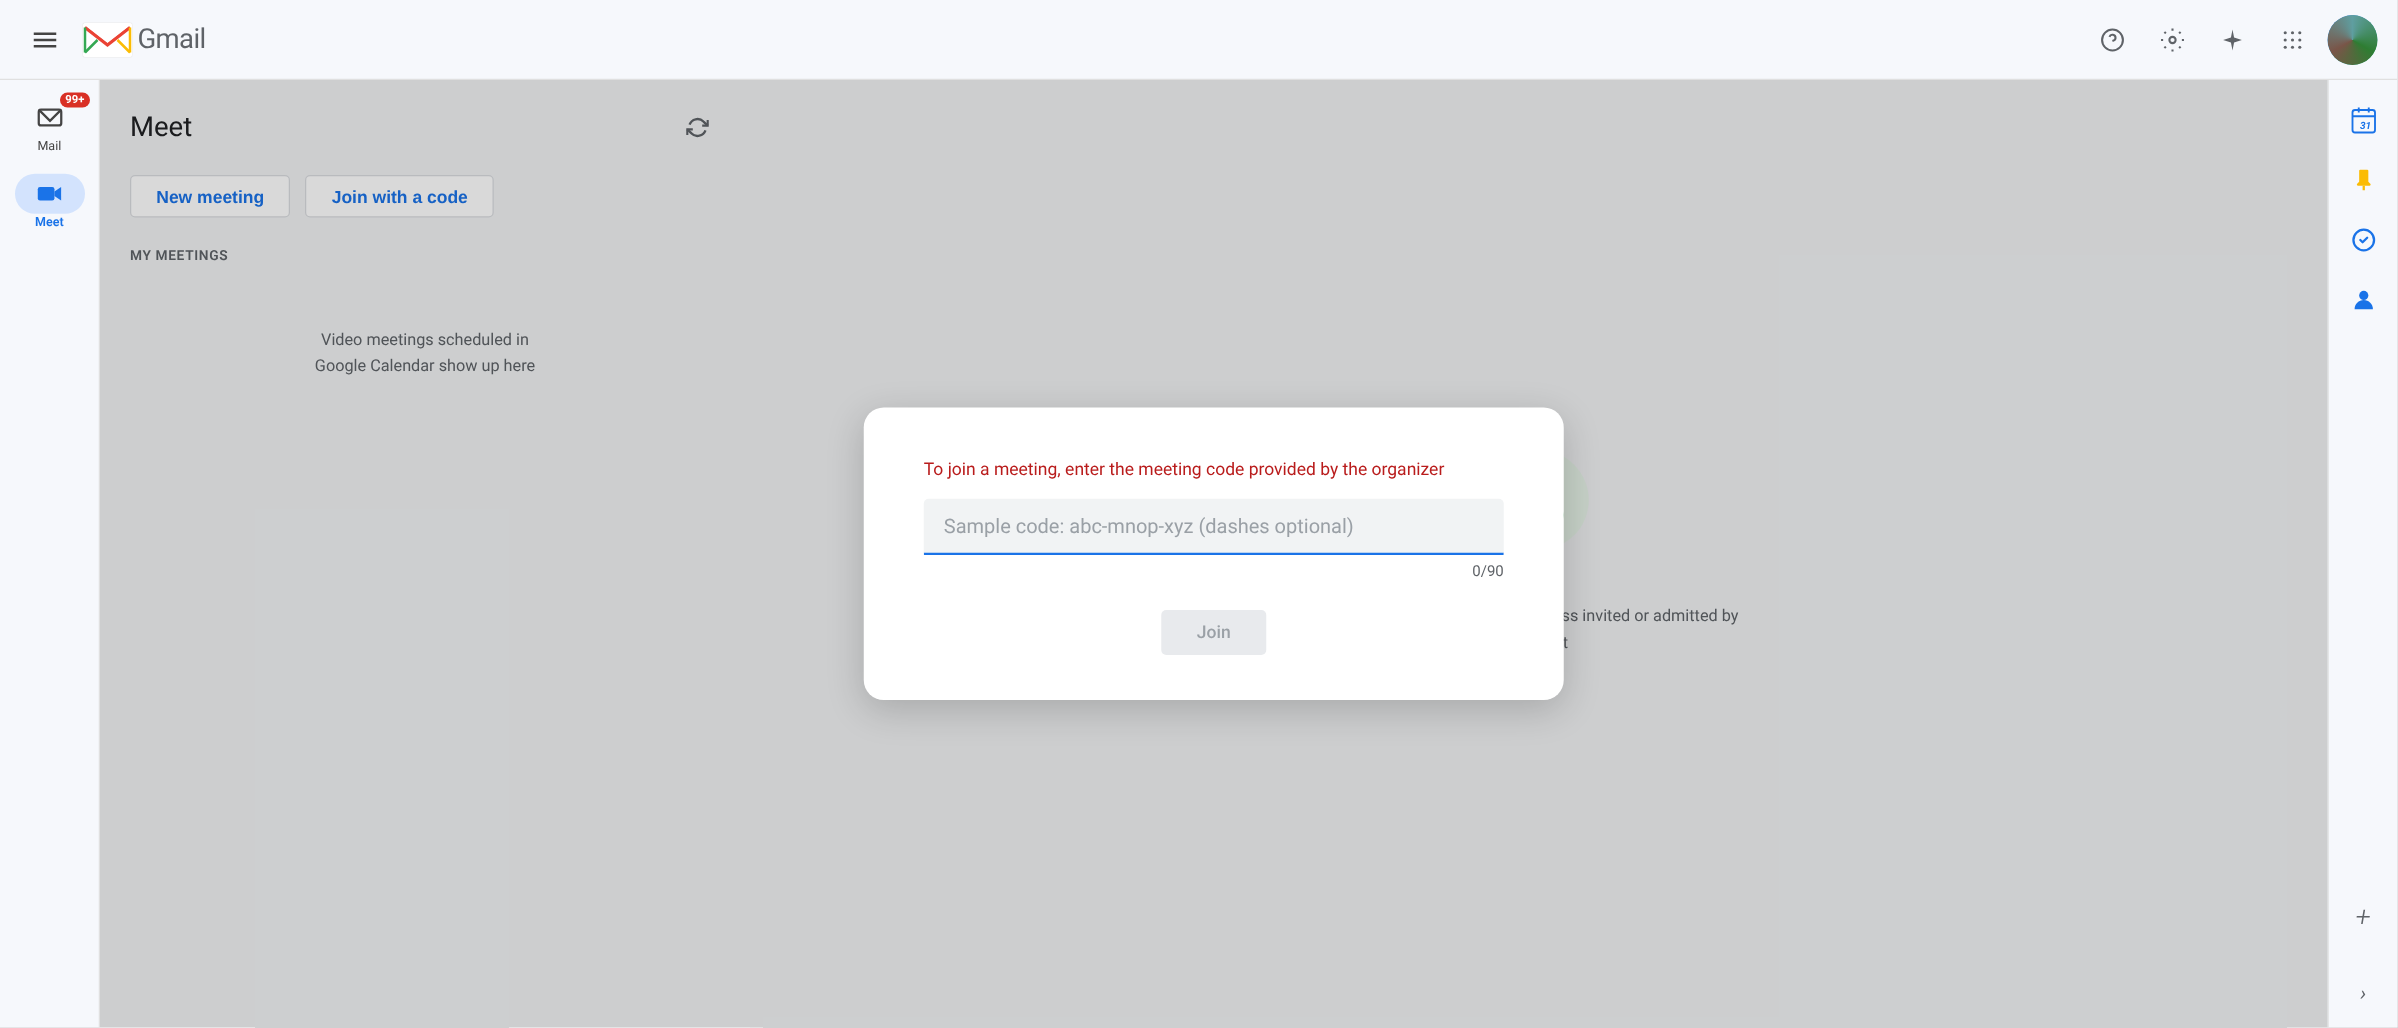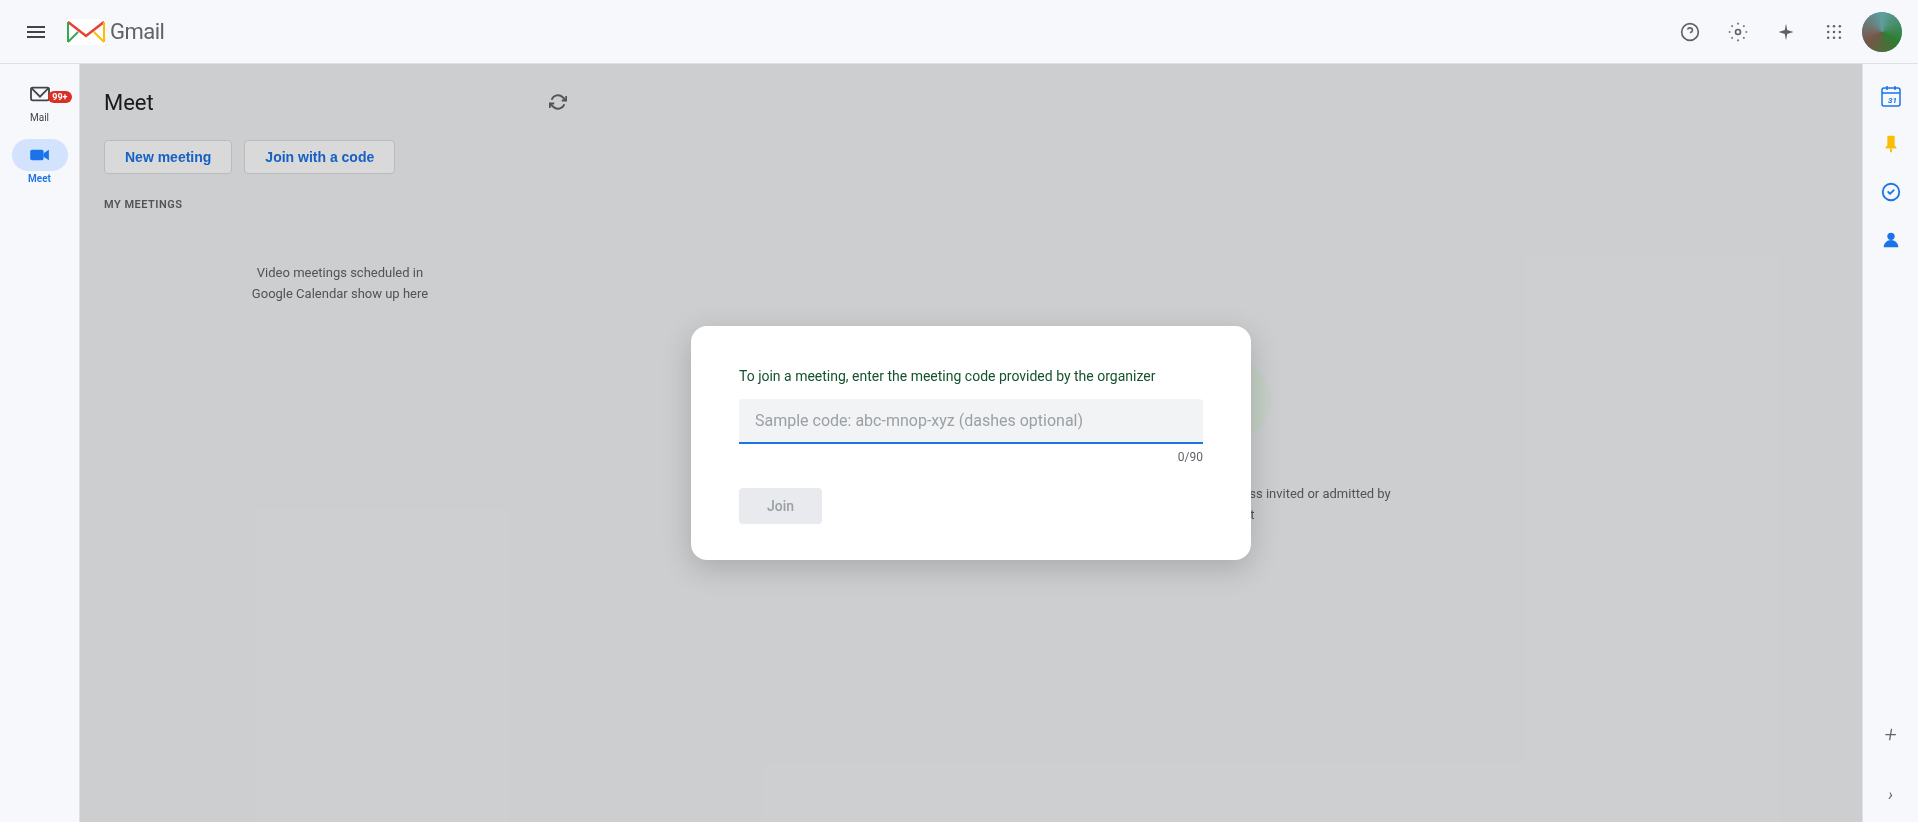--- a/index.html
+++ b/index.html
@@ -128,21 +128,21 @@
     }
     .sidebar-label {
       font-size: 10px;
       color: #444;
       text-align: center;
     }
     .sidebar-item.active .sidebar-label { color: #1a73e8; font-weight: 600; }
 
     .badge {
       position: absolute;
-      top: 19px; right: 4px;
+      top: 2px; right: 4px;
       background: #d93025;
       color: white;
       font-size: 9px;
       font-weight: bold;
       padding: 1px 4px;
       border-radius: 8px;
       min-width: 18px;
       text-align: center;
     }
 
@@ -297,21 +297,21 @@
       box-shadow: 0 8px 30px rgba(0,0,0,0.18);
     }
     .modal-title {
       font-size: 28px;
       font-weight: 400;
       color: #202124;
       margin-bottom: 16px;
     }
     .modal-desc {
       font-size: 14px;
-      color: #14532d;
+      color: #b91c1c;
       margin-bottom: 12px;
       line-height: 1.5;
     }
     .modal-input-wrapper {
       border-bottom: 2px solid #1a73e8;
       background: #f1f3f4;
       border-radius: 4px 4px 0 0;
       padding: 12px 16px;
       margin-bottom: 6px;
     }
@@ -326,21 +326,21 @@
     }
     .modal-input::placeholder { color: #9aa0a6; }
     .char-count {
       text-align: right;
       font-size: 12px;
       color: #5f6368;
       margin-bottom: 24px;
     }
     .modal-actions {
       display: flex;
-      justify-content: flex-start;
+      justify-content: center;
     }
     .join-btn {
       padding: 10px 28px;
       background: #e8eaed;
       color: #9aa0a6;
       border: none;
       border-radius: 4px;
       font-size: 14px;
       font-weight: 500;
       cursor: pointer;

